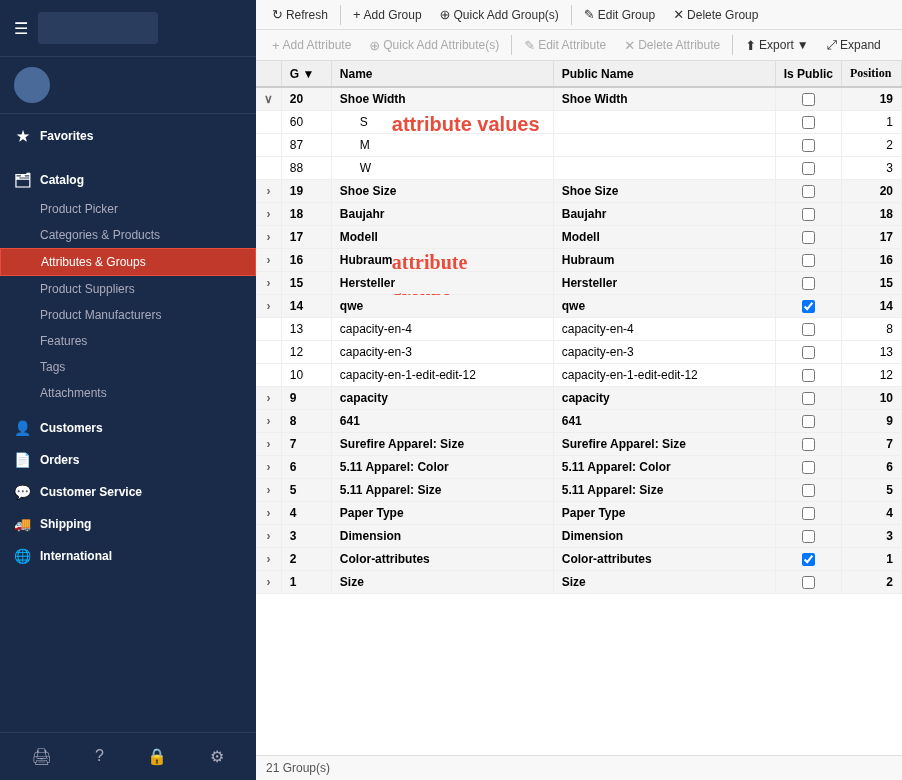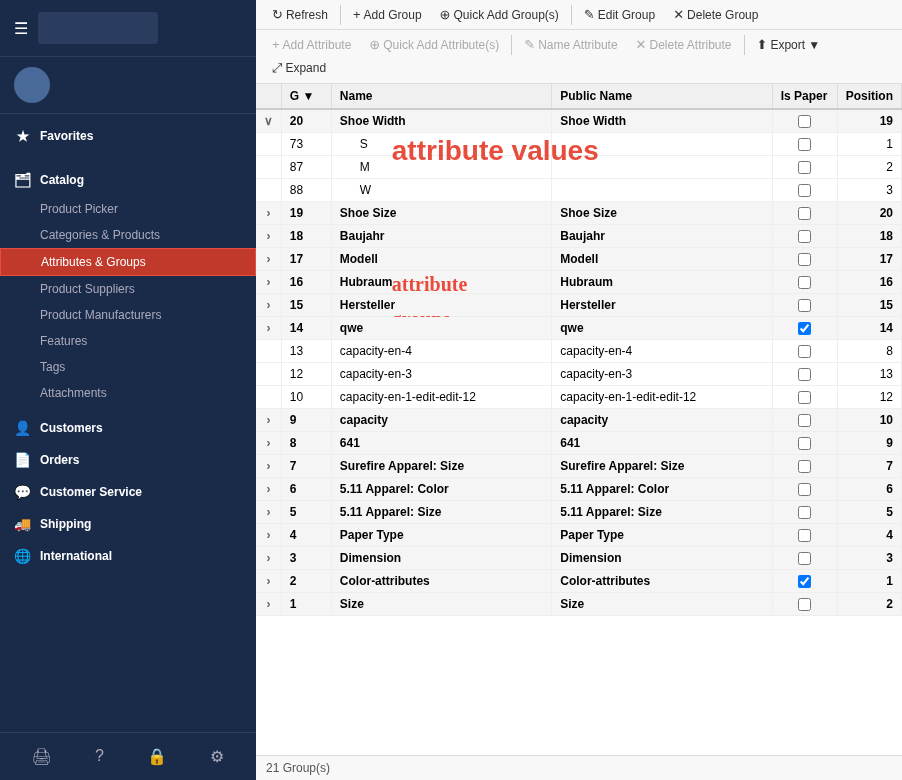--- a/index.html
+++ b/index.html
@@ -283,21 +283,21 @@
       <span class="btn-icon">+</span>
       <span>Add Attribute</span>
     </button>
     <button class="toolbar-btn disabled">
       <span class="btn-icon">⊕</span>
       <span>Quick Add Attribute(s)</span>
     </button>
     <div class="toolbar-sep"></div>
     <button class="toolbar-btn disabled">
       <span class="btn-icon">✎</span>
-      <span>Name Attribute</span>
+      <span>Edit Attribute</span>
     </button>
     <button class="toolbar-btn disabled">
       <span class="btn-icon">✕</span>
       <span>Delete Attribute</span>
     </button>
     <div class="toolbar-sep"></div>
     <button class="toolbar-btn">
       <span class="btn-icon">⬆</span>
       <span>Export</span>
       <span>▼</span>
@@ -309,41 +309,41 @@
   </div>
 
   <div class="table-container">
     <table>
       <thead>
         <tr>
           <th style="width:20px;"></th>
           <th style="width:50px;">G ▼</th>
           <th>Name</th>
           <th>Public Name</th>
-          <th style="width:65px;">Is Paper</th>
-          <th style="width:60px;">Position</th>
+          <th style="width:65px;">Is Public</th>
+          <th style="width:60px;font-family:Liberation Serif, serif;">Position</th>
         </tr>
       </thead>
       <tbody id="table-body">
       <tr class="row-group">
   <td class="td-expand">∨</td>
   <td class="td-g">20</td>
   <td class="td-name">Shoe Width</td>
   <td class="td-pubname">Shoe Width</td>
   <td class="td-iscol">
               <div class="checkbox-cell">
                 <input type="checkbox" style="">
               </div>
             </td>
   <td class="td-pos">19</td>
 </tr>
           <tr>
     <td class="td-expand"></td>
-    <td class="td-g">73</td>
-    <td class="td-name" style="padding-left:28px;position:relative;">S<span class="annotation-label" style="position:absolute;top:2px;left:60px;font-size:28px;color:#e74c3c;">attribute values</span></td>
+    <td class="td-g">60</td>
+    <td class="td-name" style="padding-left:28px;position:relative;">S<span class="annotation-label" style="position:absolute;top:2px;left:60px;font-size:20px;color:#e74c3c;">attribute values</span></td>
     <td class="td-pubname"></td>
     <td class="td-iscol">
               <div class="checkbox-cell">
                 <input type="checkbox" style="">
               </div>
             </td>
     <td class="td-pos">1</td>
   </tr>
           <tr>
     <td class="td-expand"></td>

